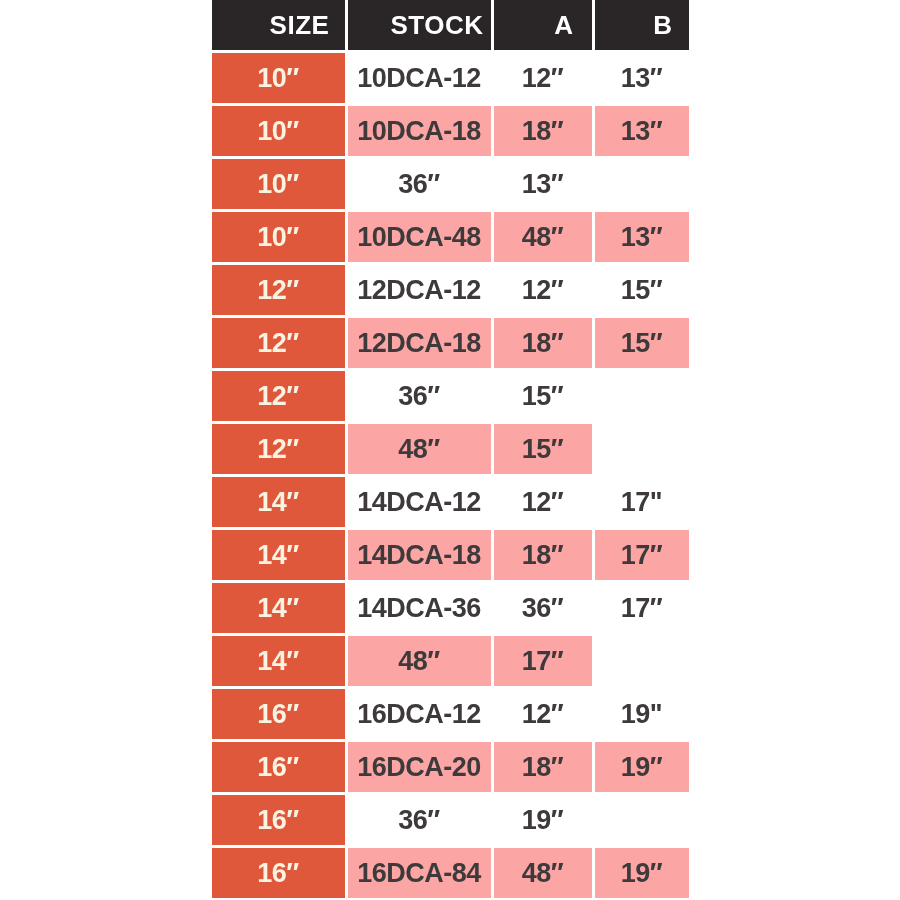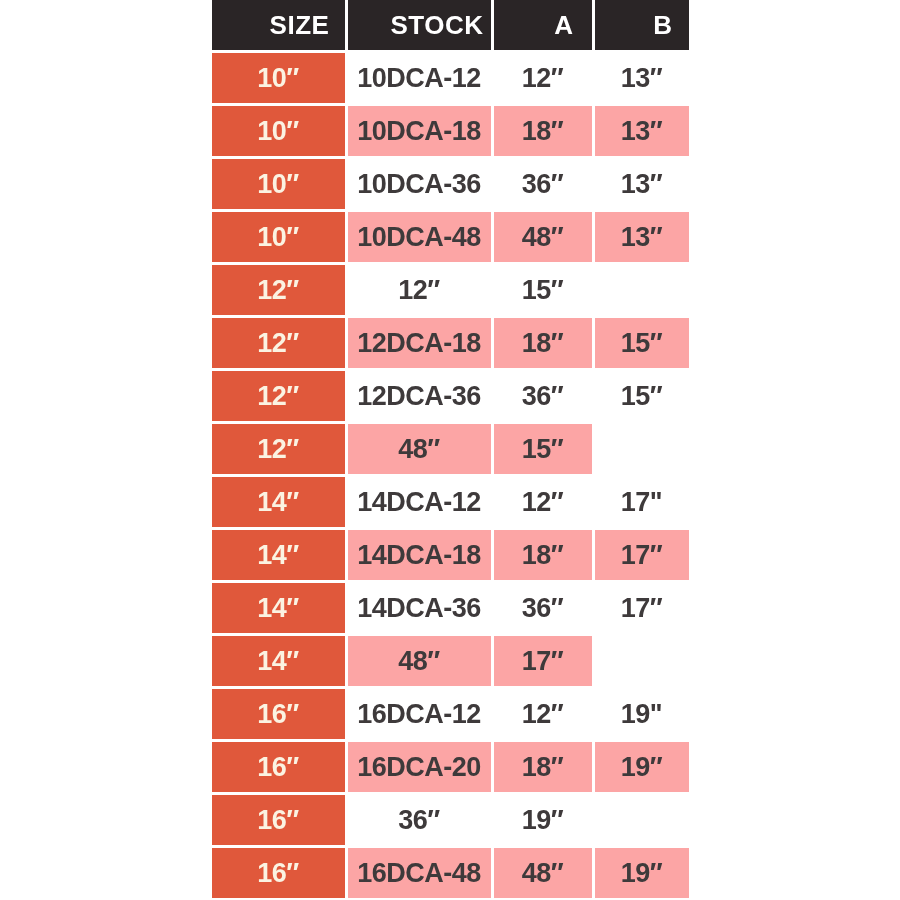--- a/index.html
+++ b/index.html
@@ -75,44 +75,43 @@
           <div class="cell td">13″</div>
         </div>
         <div class="tr alt">
           <div class="cell td size">10″</div>
           <div class="cell td">10DCA-18</div>
           <div class="cell td">18″</div>
           <div class="cell td">13″</div>
         </div>
         <div class="tr">
           <div class="cell td size">10″</div>
-          <div class="cell td">10DCA-36</div>
           <div class="cell td">36″</div>
           <div class="cell td">13″</div>
         </div>
         <div class="tr alt">
           <div class="cell td size">10″</div>
           <div class="cell td">10DCA-48</div>
           <div class="cell td">48″</div>
           <div class="cell td">13″</div>
         </div>
         <div class="tr">
           <div class="cell td size">12″</div>
+          <div class="cell td">12DCA-12</div>
           <div class="cell td">12″</div>
           <div class="cell td">15″</div>
         </div>
         <div class="tr alt">
           <div class="cell td size">12″</div>
           <div class="cell td">12DCA-18</div>
           <div class="cell td">18″</div>
           <div class="cell td">15″</div>
         </div>
         <div class="tr">
           <div class="cell td size">12″</div>
-          <div class="cell td">12DCA-36</div>
           <div class="cell td">36″</div>
           <div class="cell td">15″</div>
         </div>
         <div class="tr alt">
           <div class="cell td size">12″</div>
           <div class="cell td">48″</div>
           <div class="cell td">15″</div>
         </div>
         <div class="tr">
           <div class="cell td size">14″</div>
@@ -149,19 +148,19 @@
           <div class="cell td">18″</div>
           <div class="cell td">19″</div>
         </div>
         <div class="tr">
           <div class="cell td size">16″</div>
           <div class="cell td">36″</div>
           <div class="cell td">19″</div>
         </div>
         <div class="tr alt">
           <div class="cell td size">16″</div>
-          <div class="cell td">16DCA-48</div>
+          <div class="cell td">16DCA-84</div>
           <div class="cell td">48″</div>
           <div class="cell td">19″</div>
         </div>
       </div>
   </div>
 </div>
 
 </body></html>

